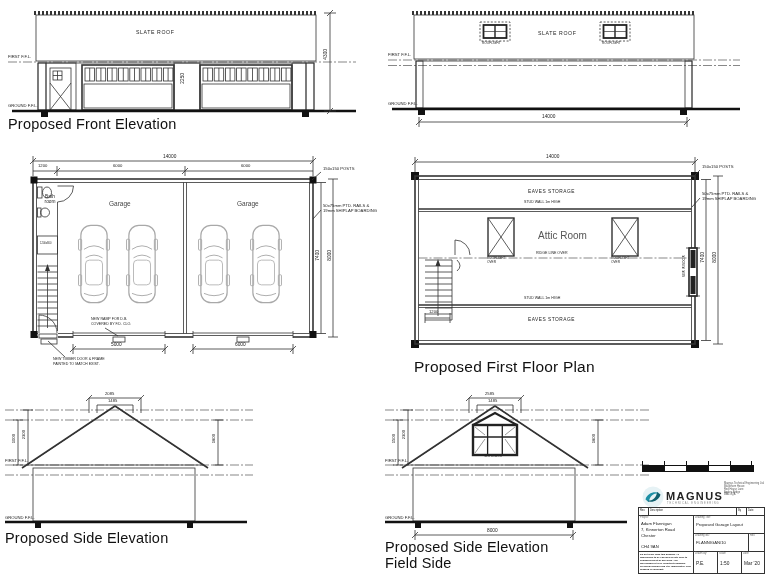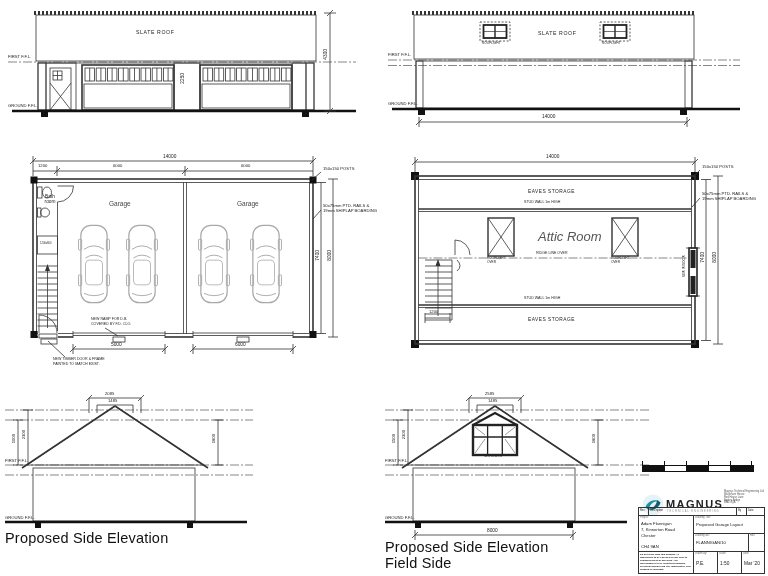--- a/index.html
+++ b/index.html
@@ -2,21 +2,21 @@
 <html><head>
 <meta charset="utf-8">
 <style>
   html,body{margin:0;padding:0;background:#fff;}
   .canvas{position:relative;width:768px;height:576px;background:#fff;overflow:hidden;
           font-family:"Liberation Sans", sans-serif;color:#222;}
   .abs{position:absolute;}
   .lbl{position:absolute;white-space:nowrap;color:#222;line-height:1.1;}
   .f25{font-size:2.6px;} .f3{font-size:3.2px;} .f35{font-size:3.6px;}
   .f4{font-size:4.2px;}  .f45{font-size:4.8px;} .f5{font-size:5.2px;}
-  .f6{font-size:6.5px;color:#444;} .f8{font-size:13px;color:#555;font-style:italic;}
+  .f6{font-size:6.5px;color:#444;} .f8{font-size:10px;color:#555;}
   .title{font-size:14.5px;color:#111;letter-spacing:0.2px;}
   .vt{writing-mode:vertical-rl;transform:rotate(180deg);}
   svg{display:block;overflow:visible;}
   .ln{stroke:#333;fill:none;stroke-width:0.8;}
   .ln15{stroke:#333;fill:none;stroke-width:1.6;}
   .thick{stroke:#111;fill:none;stroke-width:2.4;}
   .dd{stroke:#555;fill:none;stroke-width:0.7;stroke-dasharray:9 2 2 2;}
   .tk{stroke:#333;stroke-width:0.8;}
   
   .tb{position:absolute;left:638px;top:461px;width:128px;height:113px;}
@@ -126,20 +126,21 @@
       <line x1="322" y1="8" x2="322" y2="106" class="ln"></line>
       <line x1="316" y1="8" x2="328" y2="8" class="ln"></line>
       <line x1="316" y1="106" x2="328" y2="106" class="ln"></line>
       <path d="M319 11 L325 5 M319 109 L325 103" class="tk" fill="none"></path>
     </svg>
     <span class="lbl f5" style="left:128px;top:25px;letter-spacing:0.6px">SLATE ROOF</span>
     <span class="lbl f4" style="left:0;top:50px">FIRST F.F.L.</span>
     <span class="lbl f4" style="left:0;top:99px">GROUND F.F.L.</span>
     <span class="lbl f45 vt" style="left:172px;top:68px">2250</span>
     <span class="lbl f45 vt" style="left:315px;top:44px">4300</span>
+    <span class="lbl title" style="left:0;top:112px">Proposed Front Elevation</span>
   </div>
 
   <div class="abs" style="left:388px;top:5px;width:362px;height:142px">
     <svg width="362" height="142">
       <line x1="24" y1="8" x2="308" y2="8" stroke="#333" stroke-width="4" stroke-dasharray="2 2"></line>
       <rect x="26" y="10" width="280" height="44" fill="url(#hR)" class="ln"></rect>
 
       <g class="ln">
         <rect x="92" y="17" width="30" height="19" fill="#fff" stroke-dasharray="2 1.6"></rect>
         <rect x="95.5" y="20" width="23" height="13" fill="#fff" stroke-width="1.8" stroke="#222"></rect>
@@ -342,20 +343,21 @@
     <span class="lbl f3" style="left:87px;top:109px">OVER</span>
     <span class="lbl f3" style="left:211px;top:105px">ROOFLIGHT</span>
     <span class="lbl f3" style="left:211px;top:109px">OVER</span>
     <span class="lbl f4" style="left:29px;top:158px">1200</span>
     <span class="lbl f3 vt" style="left:283px;top:103px">NEW WINDOW</span>
     <span class="lbl f45 vt" style="left:300px;top:100px">7400</span>
     <span class="lbl f45 vt" style="left:312px;top:100px">8000</span>
     <span class="lbl f4" style="left:302px;top:13px">150x150 POSTS</span>
     <span class="lbl f4" style="left:302px;top:40px">50x75mm PTD. RAILS &amp;</span>
     <span class="lbl f4" style="left:302px;top:45px">19mm SHIPLAP BOARDING</span>
+    <span class="lbl title" style="left:14px;top:206px;font-size:15.5px">Proposed First Floor Plan</span>
   </div>
 
   <div class="abs" style="left:5px;top:392px;width:262px;height:168px">
     <svg width="262" height="168">
       <line x1="0" y1="18" x2="248" y2="18" class="dd"></line>
       <line x1="0" y1="28" x2="248" y2="28" class="dd"></line>
       <line x1="0" y1="73" x2="248" y2="73" class="dd"></line>
       <line x1="0" y1="83" x2="248" y2="83" class="dd"></line>
       <polygon points="110,14 22,73 198,73" fill="url(#hR)" class="ln"></polygon>
       <line x1="110" y1="14" x2="17" y2="76" class="ln15"></line>
@@ -457,21 +459,21 @@
       <div class="abs segW" style="left:66px;top:4px;width:22px;height:5px;border:0.5px solid #111"></div>
       <div class="abs segB" style="left:88px;top:4px;width:22px;height:5px;border:0.5px solid #111"></div>
       <div class="abs" style="left:0;top:0;width:1px;height:4px;background:#111"></div>
       <div class="abs" style="left:22px;top:0;width:1px;height:4px;background:#111"></div>
       <div class="abs" style="left:44px;top:0;width:1px;height:4px;background:#111"></div>
       <div class="abs" style="left:66px;top:0;width:1px;height:4px;background:#111"></div>
       <div class="abs" style="left:88px;top:0;width:1px;height:4px;background:#111"></div>
       <div class="abs" style="left:109px;top:0;width:1px;height:4px;background:#111"></div>
     </div>
 
-    <div class="abs" style="left:0;top:28px;width:128px;height:34px">
+    <div class="abs" style="left:0;top:20px;width:128px;height:34px">
       <svg class="abs" style="left:4px;top:5px" width="22" height="22">
         <circle cx="11" cy="11" r="10.5" fill="#e6f2f5"></circle>
         <path d="M3.5 13.5 C5 7 13 4.5 18 7.5 C12.5 6.5 7.5 9.5 7 16 Z" fill="#1d8fa5"></path>
         <path d="M18.5 8.5 C17 15 9 17.5 4 14.5 C9.5 15.5 14.5 12.5 15 6 Z" fill="#0f5f6e"></path>
       </svg>
       <span class="lbl" style="left:28px;top:9px;font-size:11px;font-weight:bold;letter-spacing:1.4px;color:#222">MAGNUS</span>
       <span class="lbl f25" style="left:29px;top:22px;letter-spacing:0.9px;color:#8a8a8a">TECHNICAL ENGINEERING</span>
       <div class="abs" style="left:86px;top:2px;width:42px">
         <span class="lbl f25" style="position:static;display:block;color:#555">Magnus Technical Engineering Ltd.</span>
         <span class="lbl f25" style="position:static;display:block;color:#555">Blackthorn House</span>

